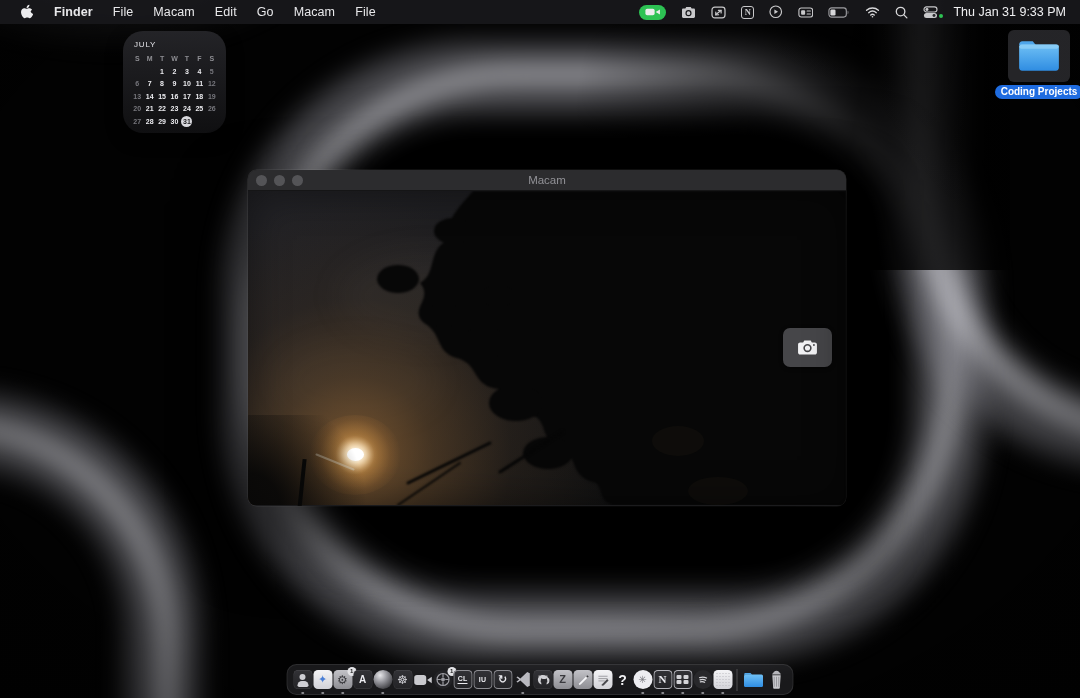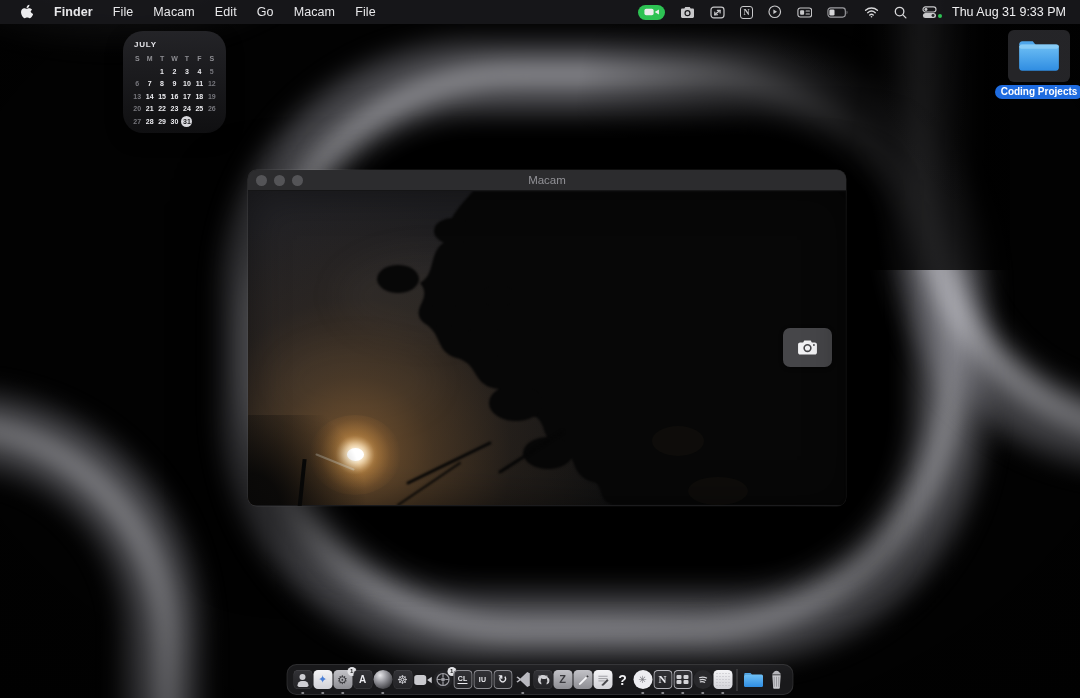--- a/index.html
+++ b/index.html
@@ -40,21 +40,21 @@
   
   .widget{position:absolute;width:103px;height:102px;border-radius:20px;z-index:20;
     background:linear-gradient(180deg,rgba(38,38,42,.92),rgba(16,16,18,.95));
     box-shadow:0 6px 16px rgba(0,0,0,.5);color:#fff;}
   #weather-widget{left:10px;top:31px;padding:10px 11px;}
   #weather-loc{font-size:10.5px;font-weight:600;}
   #weather-temp{font-size:30px;font-weight:300;letter-spacing:-1px;line-height:1.05;margin-top:1px;}
   #weather-cloud{font-size:11px;color:#c9c9ce;margin-top:6px;line-height:1;}
   #weather-alert{font-size:9px;font-weight:500;line-height:1.25;margin-top:2px;}
   #calendar-widget{left:123px;top:31px;padding:9px 8px 6px;}
-  #cal-month{font-size:8px;font-weight:700;letter-spacing:.8px;color:#e3e3e8;margin-left:3px;}
+  #cal-month{font-size:8px;font-weight:400;letter-spacing:.8px;color:#e3e3e8;margin-left:3px;}
   #calendar-grid{display:grid;grid-template-columns:repeat(7,1fr);margin-top:4px;row-gap:1.5px;}
   .cal-cell{height:11px;display:flex;align-items:center;justify-content:center;font-size:7px;font-weight:700;color:#ececf0;}
   .cal-cell.hdr{color:#8e8e93;font-weight:700;}
   .cal-cell.dim{color:#77777d;font-weight:600;}
   .cal-cell .today-pill{background:#d9d9de;color:#1a1a1c;width:11px;height:11px;border-radius:50%;
     display:flex;align-items:center;justify-content:center;}
 
   
   #desktop-folder{position:absolute;left:1003px;top:30px;width:72px;display:flex;flex-direction:column;align-items:center;z-index:20;}
   #folder-plate{width:62px;height:52px;border-radius:6px;background:rgba(140,140,150,.26);display:flex;align-items:center;justify-content:center;}
@@ -205,21 +205,21 @@
       </span>
       <span class="sicon" id="cc-wrap">
         <svg viewBox="0 0 16 14" width="15" height="13" fill="#d8d8da">
             <rect x="1" y="1" width="14" height="5.4" rx="2.7" fill="none" stroke="#d8d8da" stroke-width="1.2"></rect>
             <circle cx="4.2" cy="3.7" r="1.6"></circle>
             <rect x="1" y="7.6" width="14" height="5.4" rx="2.7"></rect>
             <circle cx="11.8" cy="10.3" r="1.6" fill="#2b2b2e"></circle>
           </svg>
         <span id="green-dot"></span>
       </span>
-      <span id="clock">Thu Aug 31 9:33 PM</span>
+      <span id="clock">Thu Jan 31 9:33 PM</span>
     </div>
   </div>
 
 
   <div class="widget" id="calendar-widget">
     <div id="cal-month">JULY</div>
     <div id="calendar-grid">
         <span class="cal-cell hdr">S</span>
         <span class="cal-cell hdr">M</span>
         <span class="cal-cell hdr">T</span>

